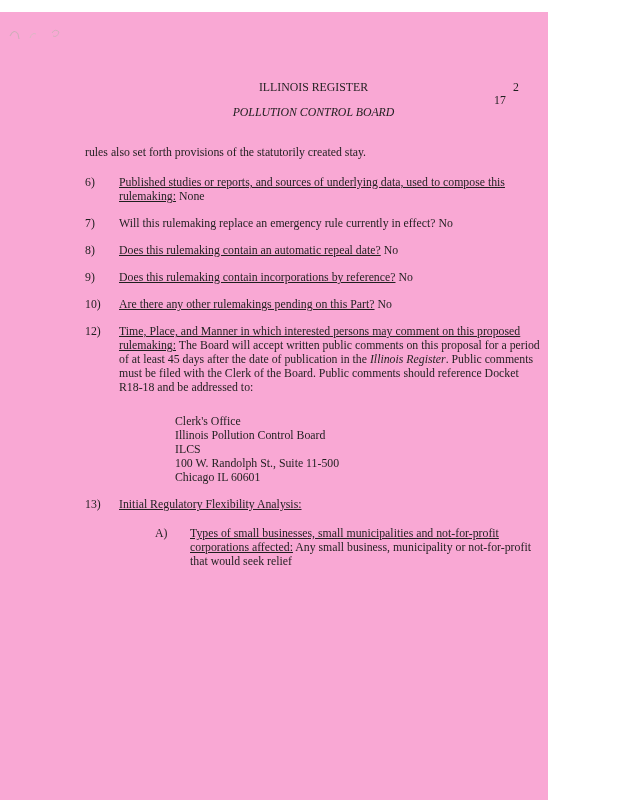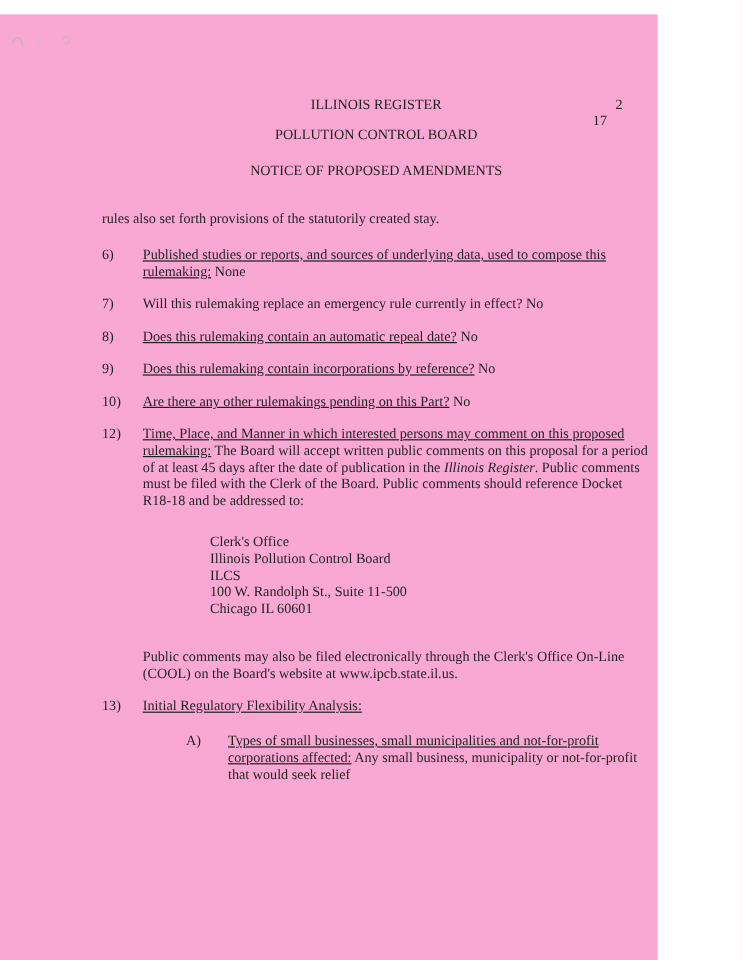--- a/index.html
+++ b/index.html
@@ -14,21 +14,21 @@
     line-height: 14px;
     color: #1f1f1f;
     overflow: hidden;
     margin-top: 12px;
   }
   .content { position: absolute; left: 85px; top: 68px; width: 457px; }
 
   .header { position: relative; text-align: center; }
   .pagenum  { position: absolute; top: 0;    left: 428px; }
   .pagenum2 { position: absolute; top: 13px; left: 409px; }
-  .org    { margin-top: 11px; }
+  .org    { margin-top: 11px; font-style: italic; }
   .notice { margin-top: 16px; }
 
   .intro  { margin-top: 26px; }
   .items  { margin-top: 16px; }
 
   .item   { display: flex; margin-bottom: 13px; }
   .num    { flex: 0 0 34px; }
   .itext  { flex: 1; }
   .u      { text-decoration: underline; }
 
@@ -54,21 +54,20 @@
   </svg>
   <div class="speck" style="left:608px; top:558px;"></div>
 
   <div class="content">
 
     <div class="header">
       <div>ILLINOIS REGISTER</div>
       <span class="pagenum">2</span>
       <span class="pagenum2">17</span>
       <div class="org">POLLUTION CONTROL BOARD</div>
-      <div class="notice">NOTICE OF PROPOSED AMENDMENTS</div>
     </div>
 
     <div class="intro">rules also set forth provisions of the statutorily created stay.</div>
 
     <div class="items">
 
       <div class="item">
         <span class="num">6)</span>
         <div class="itext"><span class="u">Published studies or reports, and sources of underlying data, used to compose this rulemaking:</span><span>  None</span></div>
       </div>
@@ -100,21 +99,20 @@
           <span class="u">Time, Place, and Manner in which interested persons may comment on this proposed rulemaking:</span><span>  The Board will accept written public comments on this proposal for a period of at least 45 days after the date of publication in the </span><em>Illinois Register</em><span>.  Public comments must be filed with the Clerk of the Board.  Public comments should reference Docket R18-18 and be addressed to:</span>
 
           <div class="address">
             <div>Clerk's Office</div>
             <div>Illinois Pollution Control Board</div>
             <div>ILCS</div>
             <div>100 W. Randolph St., Suite 11-500</div>
             <div>Chicago IL 60601</div>
           </div>
 
-          <div class="para">Public comments may also be filed electronically through the Clerk's Office On-Line (COOL) on the Board's website at www.ipcb.state.il.us.</div>
         </div>
       </div>
 
       <div class="item">
         <span class="num">13)</span>
         <div class="itext"><span class="u">Initial Regulatory Flexibility Analysis:</span></div>
       </div>
 
       <div class="subitem">
         <span class="subnum">A)</span>

